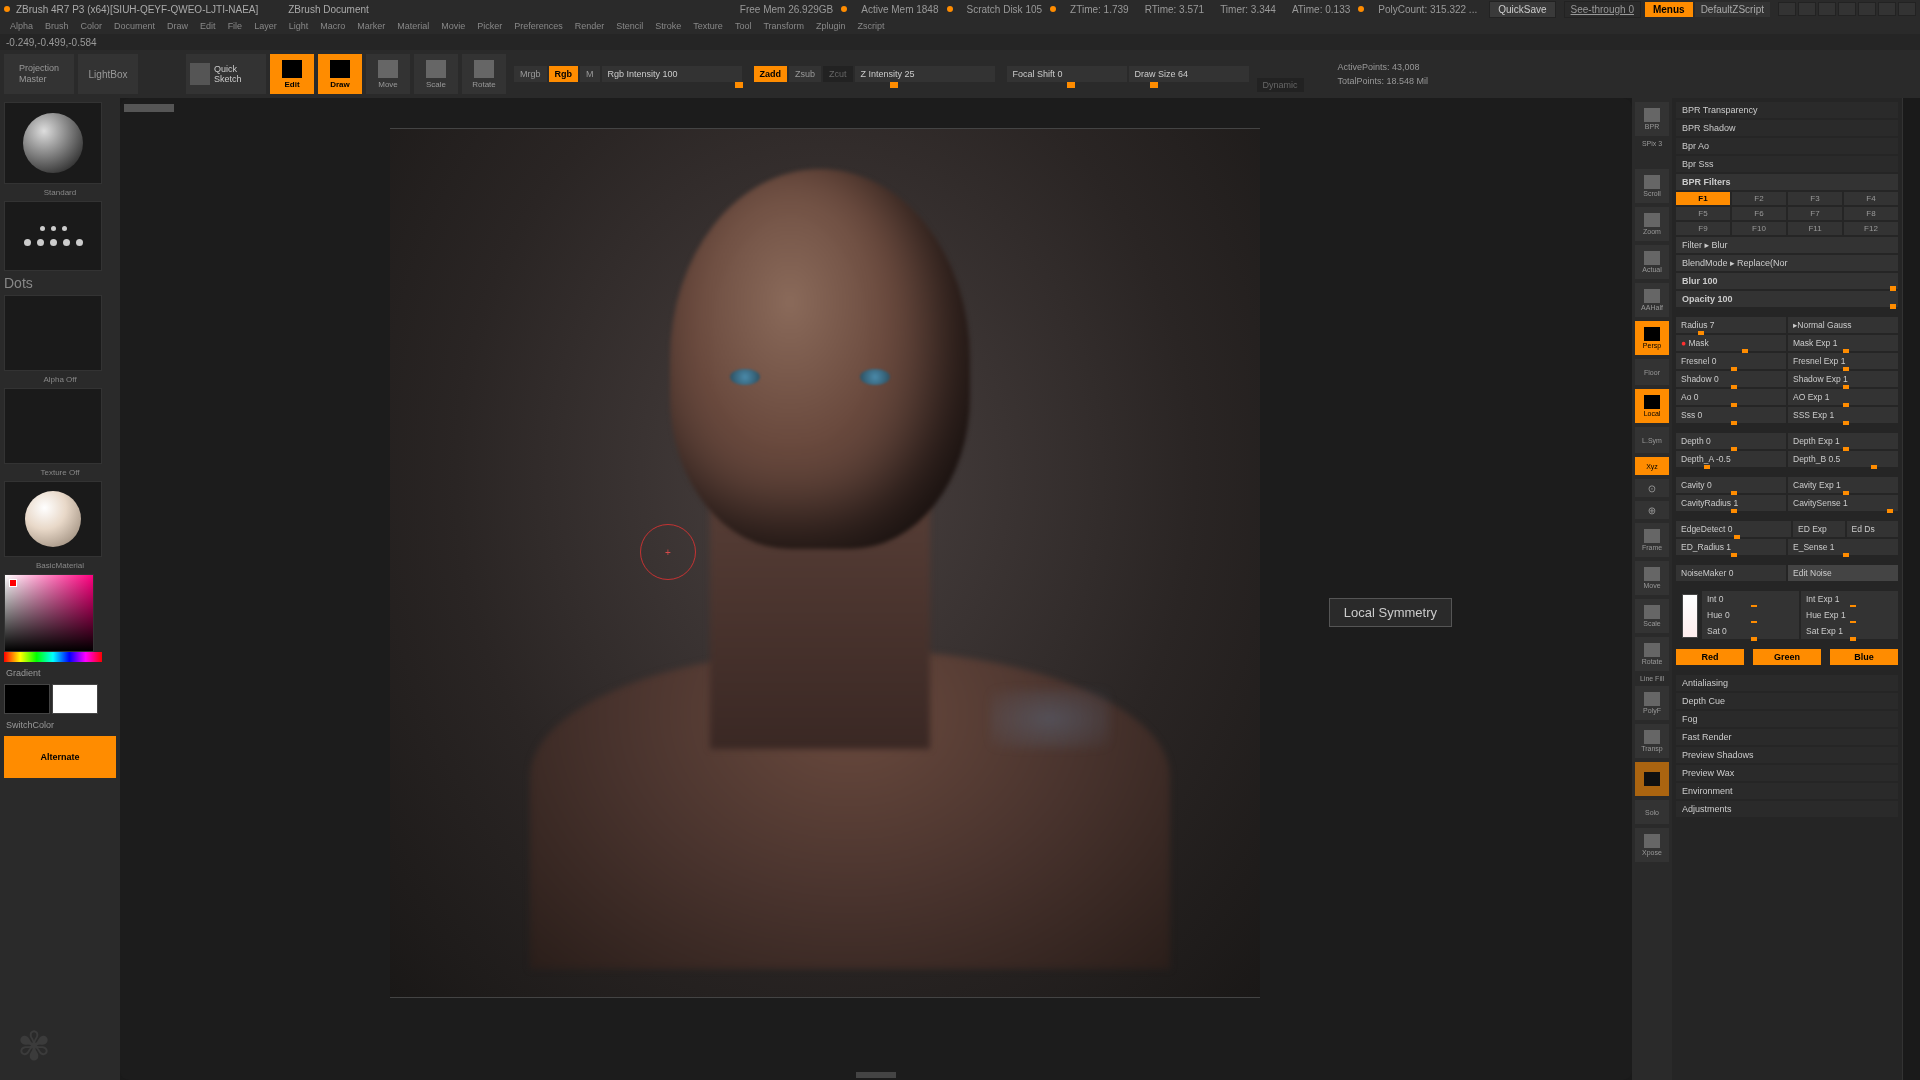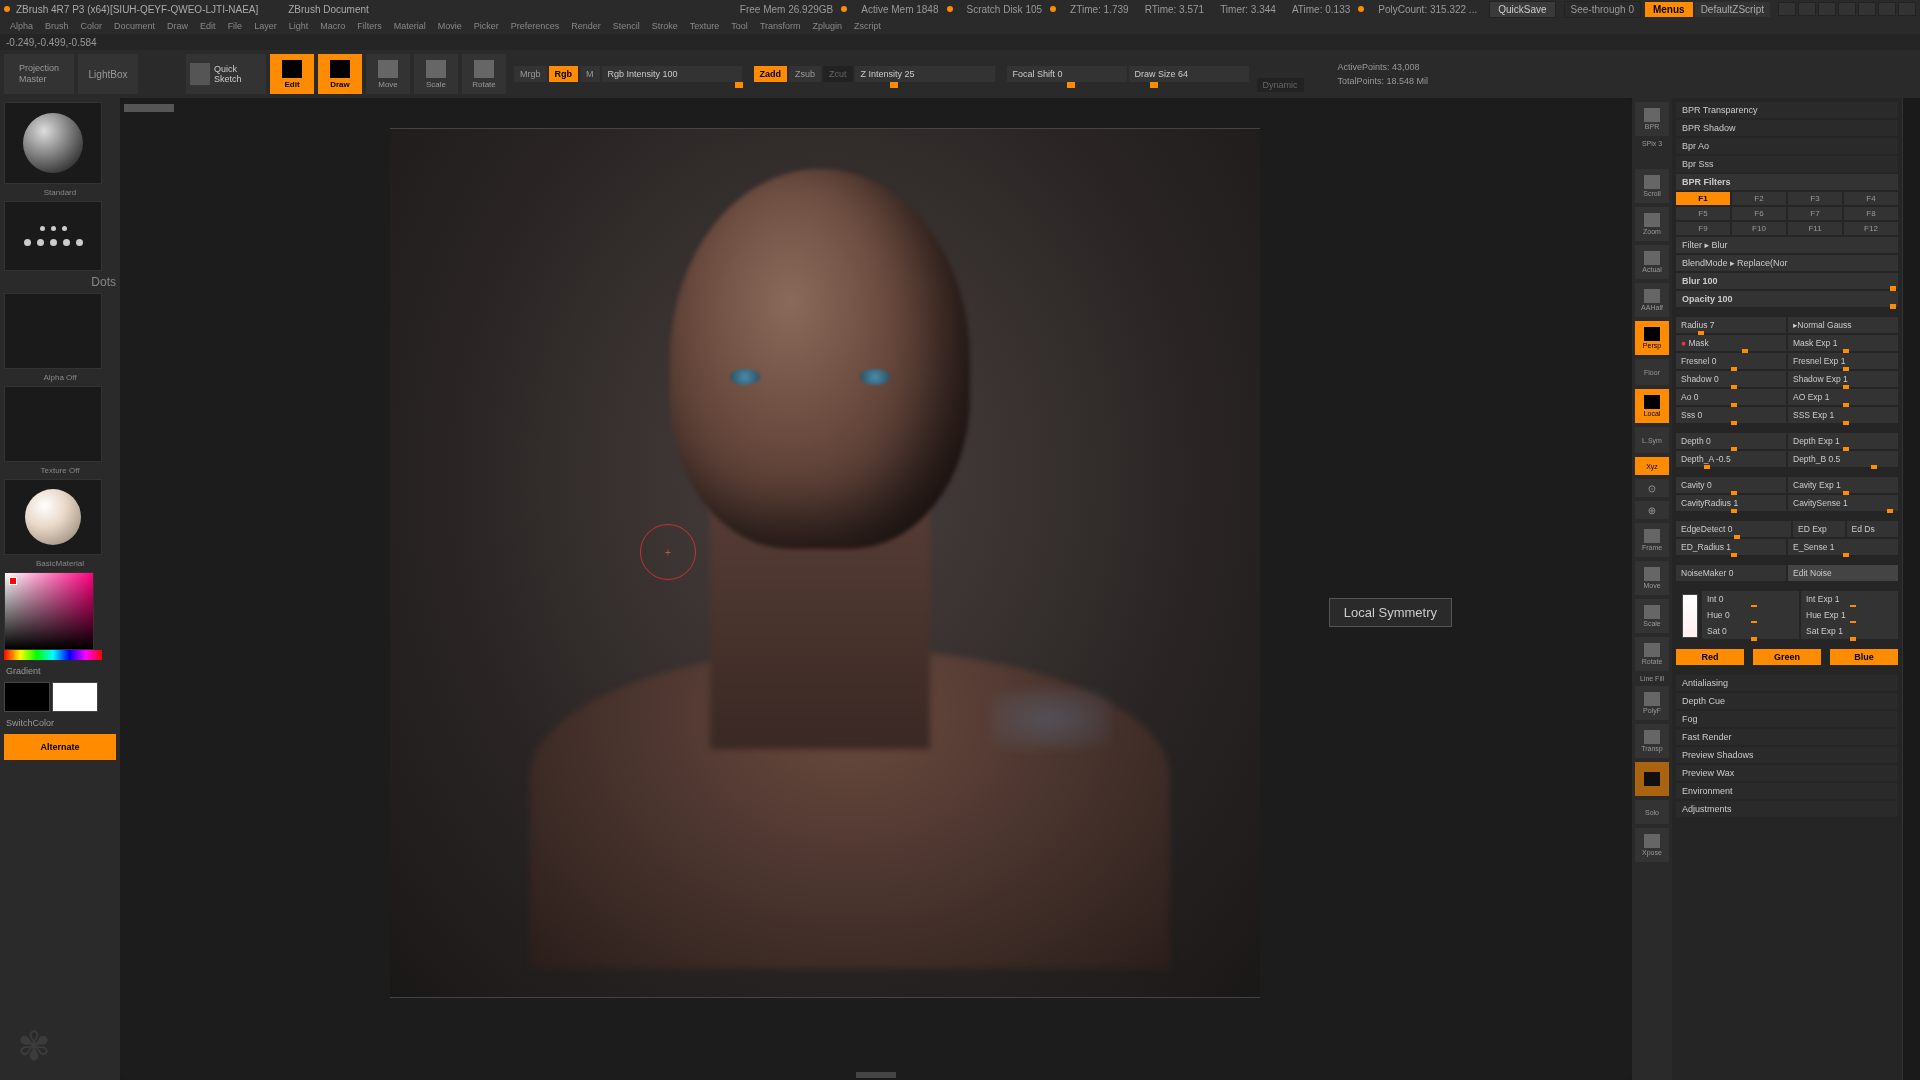--- a/index.html
+++ b/index.html
@@ -5,21 +5,21 @@
   * { box-sizing: border-box; margin: 0; padding: 0; font-family: Verdana, sans-serif; }
   body { background: #1a1a1a; color: #ccc; font-size: 10px; width: 1920px; height: 1080px; overflow: hidden; user-select: none; }
   
   
   .titlebar { height: 18px; background: #2a2a2a; display: flex; align-items: center; padding: 0 4px; font-size: 10px; }
   .titlebar .dot { width: 6px; height: 6px; background: #ff8c00; border-radius: 50%; margin-right: 6px; }
   .titlebar .title-text { color: #aaa; }
   .titlebar .spacer { flex: 1; }
   .titlebar .stat { color: #999; margin: 0 8px; }
   .titlebar .quicksave { background: #3a3a3a; color: #ccc; padding: 2px 8px; border: 1px solid #222; margin: 0 4px; }
-  .titlebar .seethrough { background: #2a2a2a; color: #999; padding: 2px 6px; margin: 0 4px; border: 1px solid #222; }
+  .titlebar .seethrough { background: #2a2a2a; color: #999; padding: 2px 6px; margin: 0 4px; border: 1px solid #222; text-decoration: underline; }
   .titlebar .menus-btn { background: #ff8c00; color: #000; padding: 2px 8px; font-weight: bold; }
   .titlebar .defaultscript { background: #333; color: #aaa; padding: 2px 6px; margin-left: 2px; }
   .titlebar .wincontrols { display: flex; gap: 2px; margin-left: 8px; }
   .titlebar .wincontrols div { width: 18px; height: 14px; background: #333; border: 1px solid #222; }
   
   
   .menubar { height: 16px; background: #2a2a2a; display: flex; align-items: center; padding: 0 4px; font-size: 9px; color: #888; }
   .menubar span { margin: 0 6px; }
   
   
@@ -54,21 +54,21 @@
   .material-slot { width: 98px; height: 76px; }
   .material-sphere { width: 56px; height: 56px; border-radius: 50%; background: radial-gradient(circle at 35% 30%, #fff, #e8d8c8 40%, #a89888 80%, #403830); }
   .color-picker-area { width: 98px; }
   .color-gradient { width: 90px; height: 78px; background: linear-gradient(to bottom, transparent, #000), linear-gradient(to right, #fff, #ff0080); position: relative; border: 1px solid #333; }
   .hue-strip { height: 10px; background: linear-gradient(to right, #ff0000, #ffff00, #00ff00, #00ffff, #0000ff, #ff00ff, #ff0000); }
   .color-square-marker { position:absolute; top: 4px; left: 4px; width:8px; height:8px; border:1px solid #fff; background:#ff0000; }
   .gradient-label { font-size: 9px; color: #999; padding: 2px; }
   .color-swatches { display: flex; gap: 2px; }
   .color-swatches .sw { width: 46px; height: 30px; border: 1px solid #444; }
   .switch-color { font-size: 9px; color: #999; padding: 2px; }
-  .alternate-btn { background: #ff8c00; color: #000; font-size: 9px; font-weight:bold; padding: 8px; text-align: center; }
+  .alternate-btn { background: #ff8c00; color: #000; font-size: 9px; font-weight:bold; padding: 16px; text-align: center; }
   .zb-logo { width: 60px; height: 60px; margin-top: auto; opacity: 0.4; display:flex; align-items:center; justify-content:center; font-size: 40px; color:#555; }
   
   
   .canvas-area { flex: 1; background: #1c1c1c; position: relative; display: flex; align-items: flex-start; justify-content: flex-start; border-radius: 9px; }
   .canvas-strip { position:absolute; top:6px; left:4px; width: 50px; height: 8px; background:#555; }
   .canvas { margin: 30px 0 0 270px; width: 870px; height: 870px; background: radial-gradient(ellipse at 50% 40%, #4a4140 0%, #3a3332 30%, #2a2524 60%, #1a1817 100%); border-top: 1px solid #444; border-bottom: 1px solid #444; position: relative; overflow: hidden; }
   .creature { position: absolute; top: 40px; left: 100px; width: 700px; height: 800px; }
   .creature .head { position:absolute; top:0; left: 180px; width: 300px; height: 380px; border-radius: 50% 50% 40% 40%; background: radial-gradient(ellipse at 40% 35%, #8a6a5a, #6a4a3e 40%, #4a342e 75%, #2a1e1a); filter: blur(2px); box-shadow: inset -30px -30px 60px rgba(0,0,0,0.6); }
   .creature .eye-l { position:absolute; top: 200px; left: 240px; width: 30px; height: 16px; background: radial-gradient(circle, #4a8aaa, #2a4a5a); border-radius: 50%; filter: blur(1px); }
   .creature .eye-r { position:absolute; top: 200px; left: 370px; width: 30px; height: 16px; background: radial-gradient(circle, #4a8aaa, #2a4a5a); border-radius: 50%; filter: blur(1px); }
@@ -154,21 +154,21 @@
   <span>Alpha</span>
   <span>Brush</span>
   <span>Color</span>
   <span>Document</span>
   <span>Draw</span>
   <span>Edit</span>
   <span>File</span>
   <span>Layer</span>
   <span>Light</span>
   <span>Macro</span>
-  <span>Filters</span>
+  <span>Marker</span>
   <span>Material</span>
   <span>Movie</span>
   <span>Picker</span>
   <span>Preferences</span>
   <span>Render</span>
   <span>Stencil</span>
   <span>Stroke</span>
   <span>Texture</span>
   <span>Tool</span>
   <span>Transform</span>
@@ -265,21 +265,21 @@
           </div>
         <div class="dots-row">
             <div class="d"></div>
             <div class="d"></div>
             <div class="d"></div>
             <div class="d"></div>
             <div class="d"></div>
           </div>
       </div>
     </div>
-    <div style="font-size:12px;text-align:right;color:#888">Dots</div>
+    <div style="font-size:14px;text-align:left;color:#888">Dots</div>
     <div class="left-slot alpha-slot"></div>
     <div style="font-size:8px;text-align:center;color:#888">Alpha  Off</div>
     <div class="left-slot texture-slot"></div>
     <div style="font-size:8px;text-align:center;color:#888">Texture Off</div>
     <div class="left-slot material-slot">
       <div class="material-sphere"></div>
     </div>
     <div style="font-size:8px;text-align:center;color:#888">BasicMaterial</div>
     <div class="color-picker-area">
       <div class="color-gradient">

